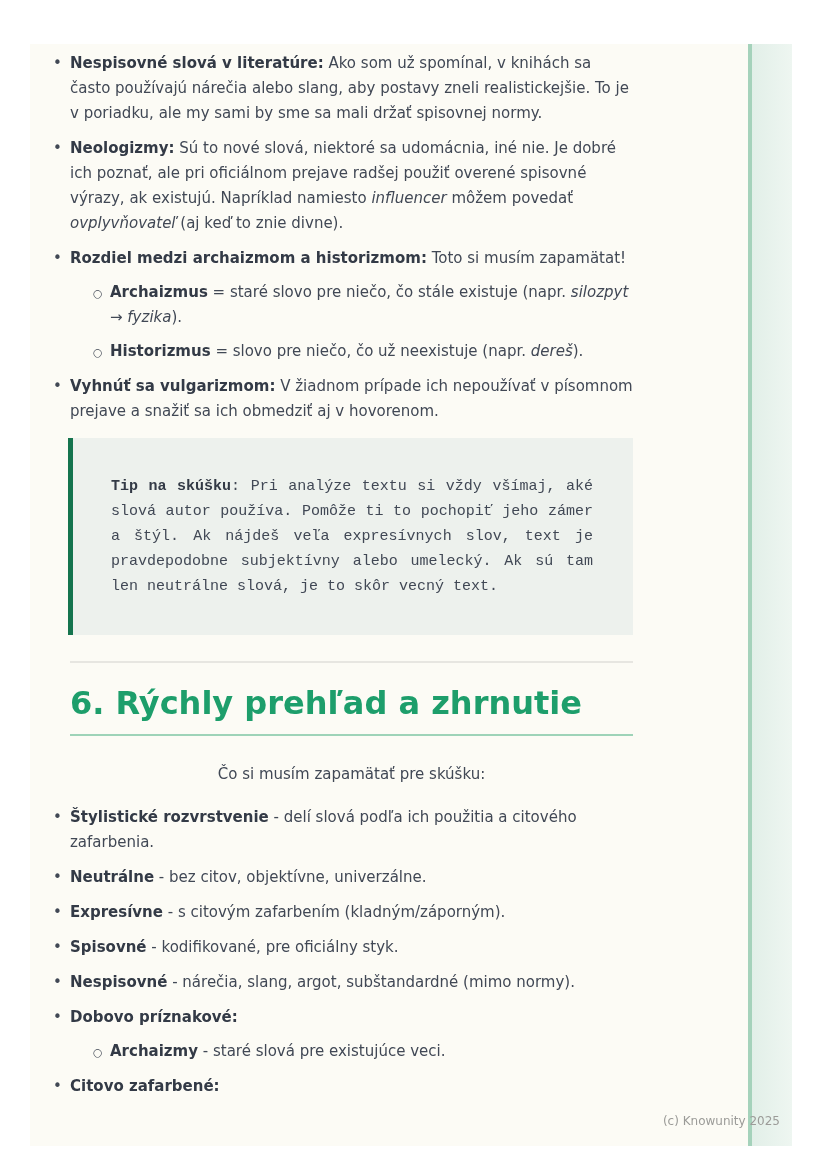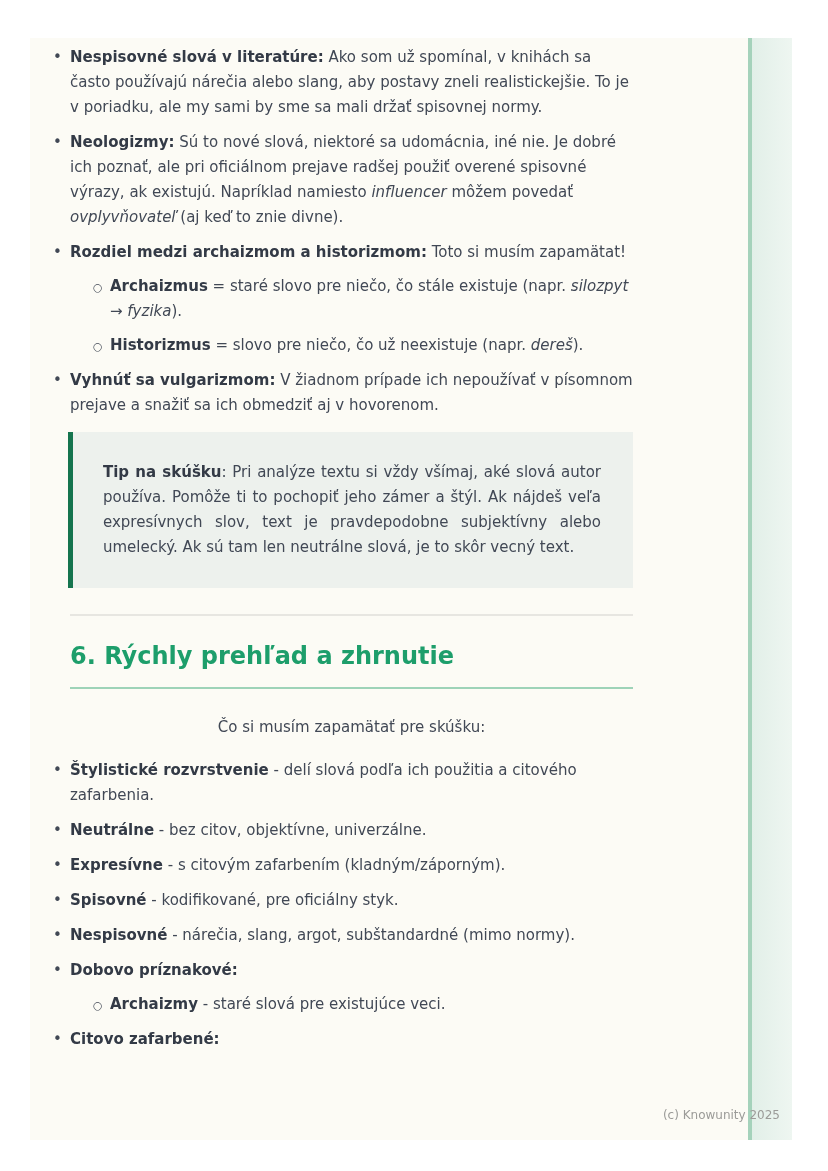--- a/index.html
+++ b/index.html
@@ -4,21 +4,21 @@
 <style>
   html, body {
     margin: 0; padding: 0;
     width: 828px; height: 1171px;
     background: #ffffff;
     overflow: hidden;
     font-family: "DejaVu Sans", "Liberation Sans", sans-serif;
   }
   .page {
     position: absolute;
-    left: 30px; top: 38px;
+    left: 30px; top: 44px;
     width: 762px; height: 1102px;
     background: #fcfbf5;
   }
   .edge-stripe {
     position: absolute;
     top: 0; right: 0;
     width: 40px; height: 100%;
     background: linear-gradient(to right, #e2efe8, #eef6f1);
     border-left: 4px solid #a5d2bb;
     z-index: 1;
@@ -47,29 +47,29 @@
     position: absolute; left: -17px; top: 1px;
     color: #414855; font-size: 11px;
   }
   .tip-box {
     margin: 14px 0 0 -2px;
     background: #edf1ed;
     border-left: 5px solid #15744e;
     padding: 20px 24px 20px 22px;
     text-align: justify;
   }
-  .tip-box p { margin: 8px; }
+  .tip-box p { margin: 16px; font-family: Liberation Mono, monospace; }
   hr.divider {
     border: none;
     border-top: 2px solid #e7e6e1;
     margin: 26px 0 0 0;
   }
   h2.section-title {
     margin: 22px 0 0 0;
-    font-size: 24px;
+    font-size: 32px;
     line-height: 36px;
     font-weight: 700;
     color: #1d9e6b;
     border-bottom: 2px solid #9ed3b8;
     padding-bottom: 13px;
   }
   p.intro { margin: 26px 0 18px 0; text-align: center; }
   .footer-credit {
     position: absolute;
     right: 12px; bottom: 18px;

